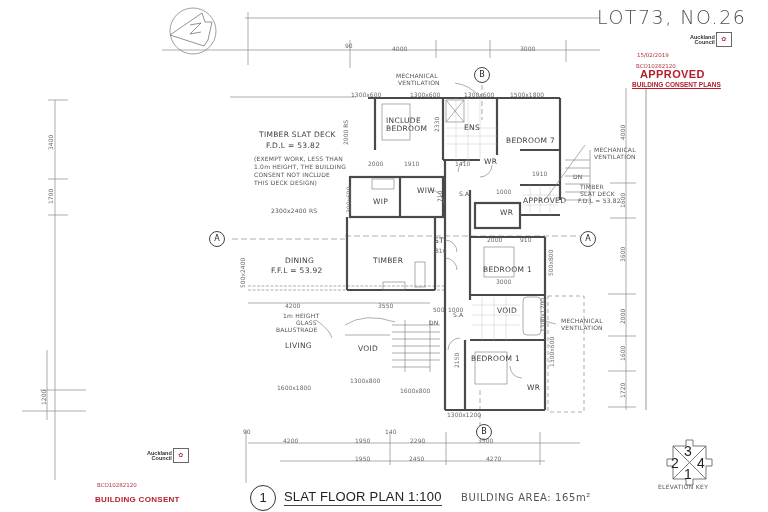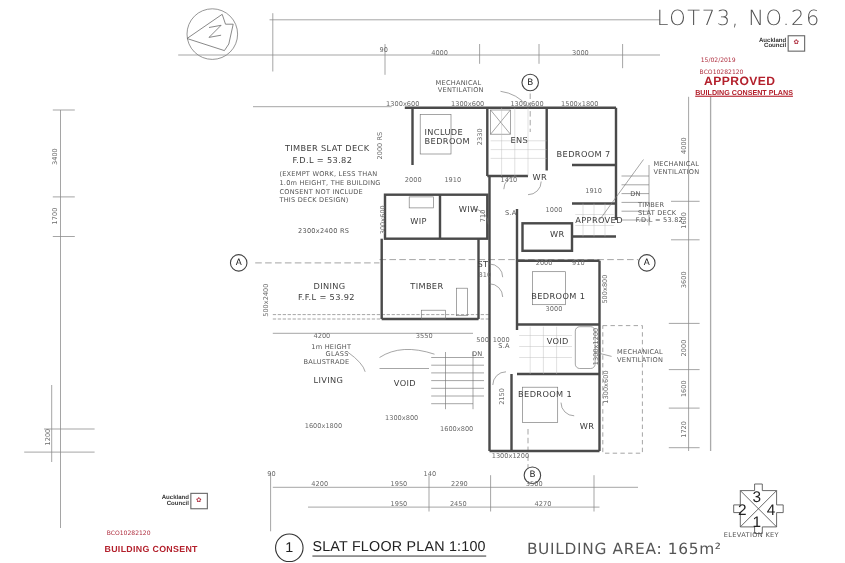--- a/index.html
+++ b/index.html
@@ -14,21 +14,21 @@
   .stamp-bco { position: absolute; left: 636px; top: 63px; font-size: 5.5px; color: #b03040; }
   .stamp-approved { position: absolute; left: 640px; top: 68px; font-size: 11px; font-weight: bold; color: #b3202c; letter-spacing: 0.4px; font-family: "Liberation Sans", sans-serif; }
   .stamp-bcp { position: absolute; left: 632px; top: 81px; font-size: 6.5px; font-weight: bold; color: #b3202c; text-decoration: underline; font-family: "Liberation Sans", sans-serif; }
   .council-logo { position: absolute; display: flex; align-items: center; gap: 1px; }
   .council-logo .name { font-size: 5.5px; font-weight: bold; color: #333; line-height: 5px; text-align: right; font-family: "Liberation Sans", sans-serif; }
   .council-logo .mark { width: 14px; height: 13px; border: 1px solid #666; font-size: 6px; text-align: center; line-height: 12px; color: #b03040; }
   .bc-code { position: absolute; left: 97px; top: 482px; font-size: 5.5px; color: #b03040; }
   .bc-label { position: absolute; left: 95px; top: 495px; font-size: 8px; font-weight: bold; color: #b3202c; letter-spacing: 0.3px; font-family: "Liberation Sans", sans-serif; }
   .plan-num { position: absolute; left: 250px; top: 485px; width: 24px; height: 24px; border: 1.2px solid #333; border-radius: 50%; text-align: center; line-height: 24px; font-size: 13px; color: #222; font-family: "Liberation Sans", sans-serif; }
   .plan-title { position: absolute; left: 284px; top: 489px; font-size: 13px; color: #222; letter-spacing: 0.2px; border-bottom: 1.5px solid #444; padding-bottom: 1px; font-family: "Liberation Sans", sans-serif; }
-  .bldg-area { position: absolute; left: 479px; top: 492px; font-size: 14px; color: #555; letter-spacing: 0.6px; }
+  .bldg-area { position: absolute; left: 461px; top: 492px; font-size: 10px; color: #555; letter-spacing: 0.6px; }
   .elev-key-label { position: absolute; left: 658px; top: 483px; font-size: 6px; color: #555; letter-spacing: 0.3px; }
   .elev-num { position: absolute; font-size: 14px; color: #222; font-family: "Liberation Sans", sans-serif; }
   .grid-marker { position: absolute; width: 14px; height: 14px; border: 1px solid #444; border-radius: 50%; font-size: 8px; line-height: 14px; text-align: center; color: #222; background: #fff; }
 </style>
 </head>
 <body>
 
 <svg class="plan" width="768" height="512" viewBox="0 0 768 512">
   <g stroke="#8a8a8a" stroke-width="0.7" fill="none">
 

